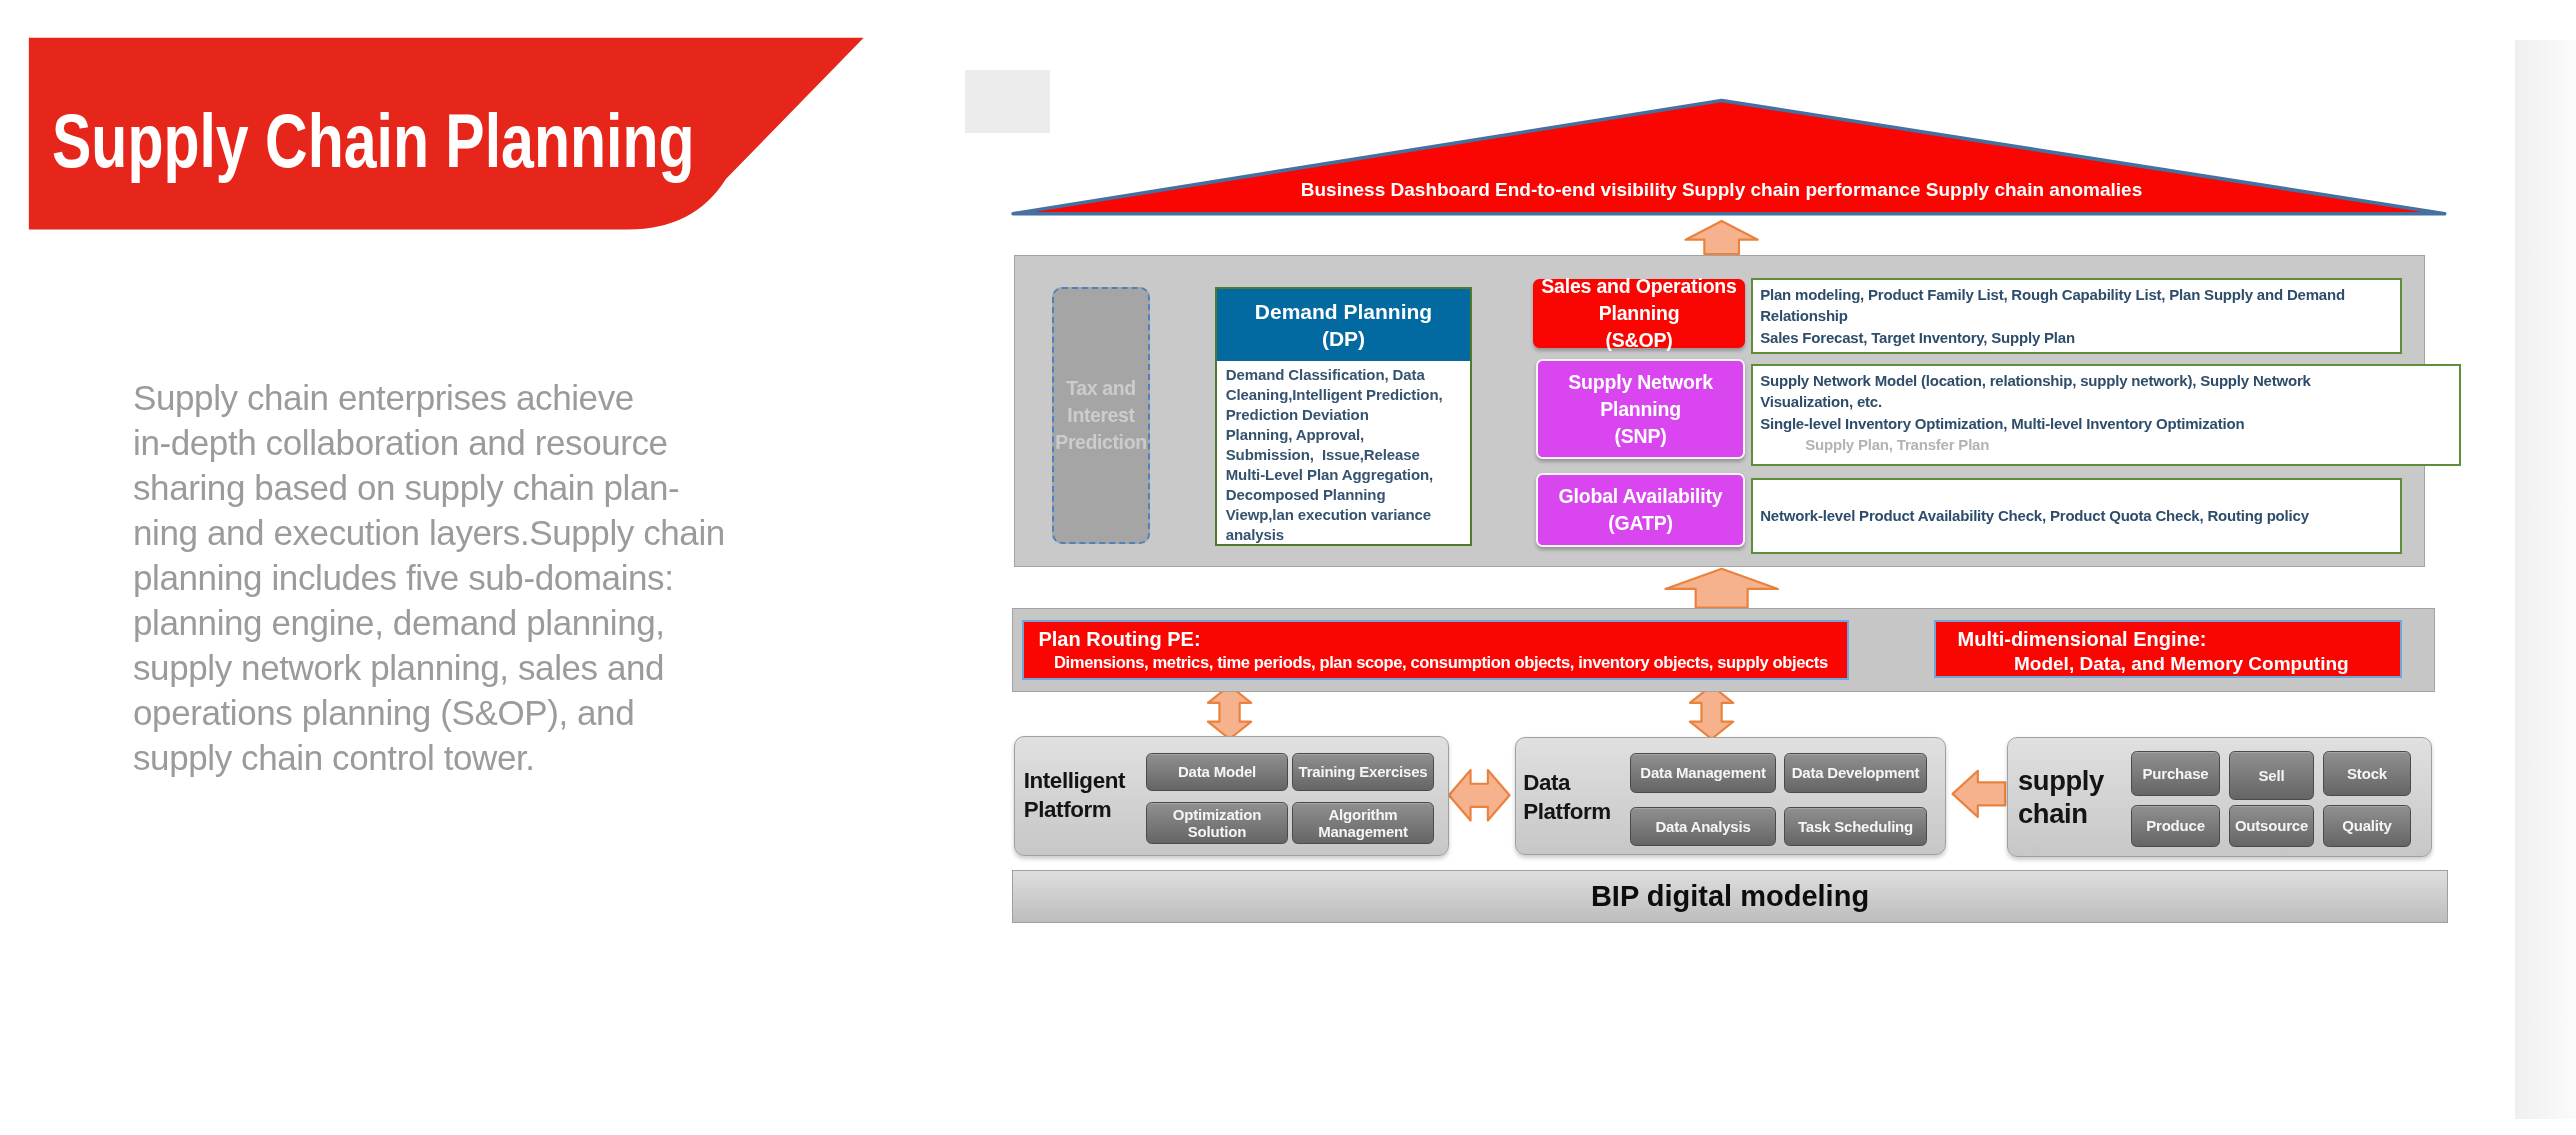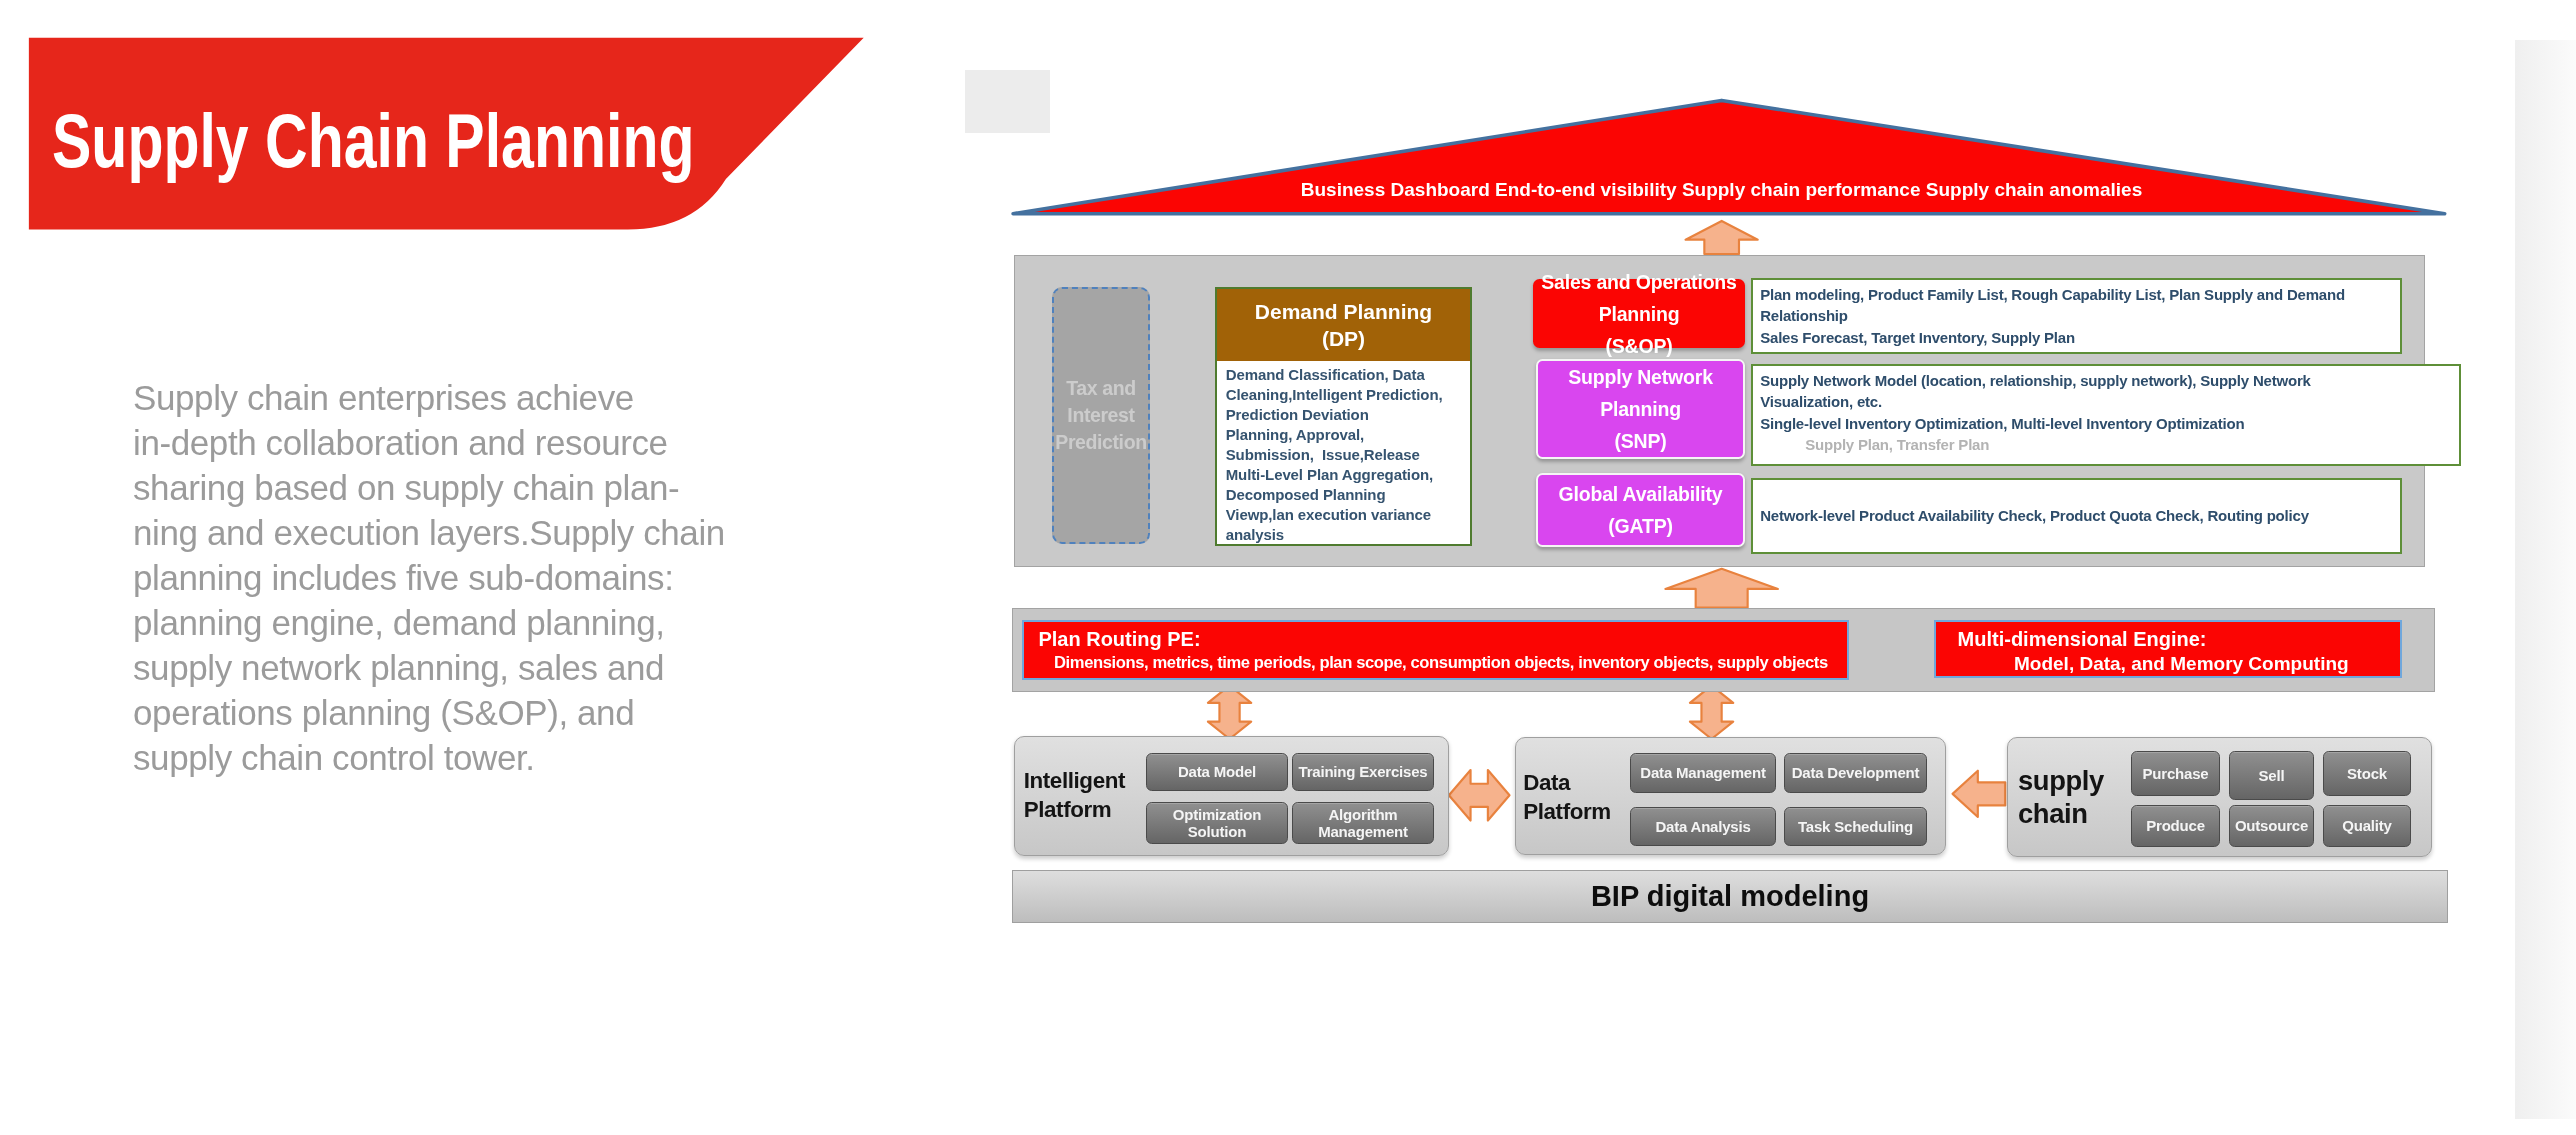--- a/index.html
+++ b/index.html
@@ -24,27 +24,27 @@
        border:0.7px solid #9f9f9f;display:flex;align-items:center;justify-content:center;
        font-weight:bold;font-size:29px;color:#0d0d0d;}
   .ct-title{left:1144px;top:133px;width:1155px;text-align:center;color:#fff;font-weight:bold;font-size:29px;z-index:2;}
   .ct-sub{left:1144px;top:179px;width:1155px;text-align:center;color:#fff;font-weight:bold;font-size:19px;z-index:2;}
 
   .tax{left:1052px;top:287px;width:94px;height:253px;background:#a5a5a5;border:2.9px dashed #4f81bd;
        border-radius:10px;display:flex;align-items:center;justify-content:center;text-align:center;
        color:#cccccc;font-weight:bold;font-size:19.5px;line-height:27px;letter-spacing:-0.4px;}
 
   .dp-block{left:1215px;top:287px;width:257px;height:259px;border:2.2px solid #4f7b2f;background:#fff;box-sizing:border-box;}
-  .dp-head{position:absolute;left:0;top:0;right:0;height:72px;background:#a16207;color:#fff;display:flex;
+  .dp-head{position:absolute;left:0;top:0;right:0;height:72px;background:#0369a1;color:#fff;display:flex;
            align-items:center;justify-content:center;text-align:center;font-weight:bold;font-size:21px;line-height:27px;}
   .dp-body{position:absolute;left:0;top:72px;right:0;bottom:0;padding:3.6px 5.8px 0 8.7px;color:#35536f;
            font-weight:bold;font-size:15px;line-height:20px;letter-spacing:-0.1px;}
 
   .rowbox{display:flex;align-items:center;justify-content:center;text-align:center;color:#fff;
-          font-weight:bold;font-size:19.5px;line-height:32px;letter-spacing:-0.2px;border-radius:6.5px;
+          font-weight:bold;font-size:19.5px;line-height:27px;letter-spacing:-0.2px;border-radius:6.5px;
           box-shadow:0 2.2px 3.6px rgba(0,0,0,0.25);}
   .rowbox.red{background:#fb0503;}
   .rowbox.gray{background:#d946ef;border:2.2px solid #f5f5f5;}
   .desc{background:#ffffff;border:2.2px solid #5e8f38;color:#2e4d6b;font-weight:bold;font-size:15px;
         line-height:21.6px;letter-spacing:-0.2px;padding:3.6px 7.2px;box-sizing:border-box;}
   .muted{color:#b3b3b3;margin-left:45px;}
 
   .engine{background:#fb0503;border:2.9px solid #6fa7dc;color:#fff;font-weight:bold;box-sizing:border-box;}
   .eng-l1{padding:5.8px 0 0 14.4px;font-size:20px;}
   .eng-l2{padding:2.2px 0 0 30px;font-size:16.6px;letter-spacing:-0.4px;white-space:nowrap;overflow:hidden;}

